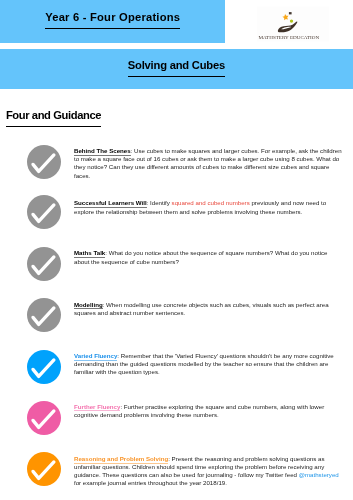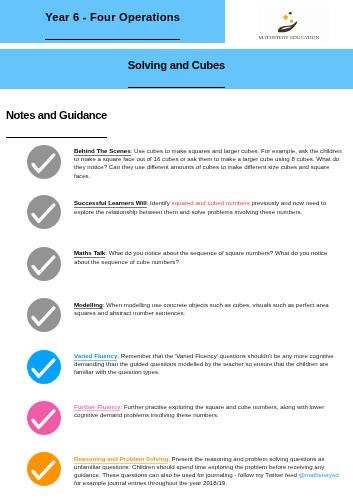--- a/index.html
+++ b/index.html
@@ -6,42 +6,42 @@
   body{width:353px;height:500px;background:#ffffff;font-family:"Liberation Sans",sans-serif;overflow:hidden;-webkit-font-smoothing:antialiased;}
   .page{position:relative;width:353px;height:500px;background:#fff;}
   .title1,.title2,.notes,.txt{transform:translateZ(0);}
   .logo svg text{transform:translateZ(0);}
 
   .band1{position:absolute;left:0;top:0;width:225.2px;height:42.5px;background:#64c4fb;}
   .band2{position:absolute;left:0;top:48.7px;width:353px;height:40.1px;background:#64c4fb;}
 
   .title1{position:absolute;left:0;top:11.3px;width:225.2px;text-align:center;font-size:11.2px;font-weight:bold;color:#000;letter-spacing:0.211px;text-indent:0.211px;}
   .title2{position:absolute;left:0;top:59.3px;width:353px;text-align:center;font-size:11.2px;font-weight:bold;color:#000;letter-spacing:-0.203px;text-indent:-0.203px;}
-  .title1 span,.title2 span,.notes span{border-bottom:1px solid #000;padding-bottom:16px;}
+  .title1 span,.title2 span,.notes span{border-bottom:1px solid #000;padding-bottom:5px;}
 
   .notes{position:absolute;left:5.9px;top:108.9px;font-size:11.2px;font-weight:bold;color:#000;letter-spacing:-0.398px;}
 
   .logo{position:absolute;left:250px;top:0;width:100px;height:48px;}
 
   .row{position:absolute;left:0;width:353px;}
   .circ{position:absolute;left:26.8px;top:0;width:34.6px;height:34.6px;}
   .txt{position:absolute;left:74px;top:2.9px;width:270px;font-size:6.15px;line-height:8.05px;color:#1c1c1c;}
   .lbl{font-weight:bold;position:relative;}
   .lbl::after{content:"";position:absolute;left:0;right:0;bottom:-1.6px;height:1px;background:currentColor;opacity:0.52;}
   .hl{color:#e8483c;}
 </style>
 </head>
 <body>
 
 <div class="page">
   <div class="band1"></div>
   <div class="title1"><span>Year 6 - Four Operations</span></div>
   <div class="band2"></div>
   <div class="title2"><span>Solving and Cubes</span></div>
-  <div class="notes"><span>Notes and Guidance</span></div>
+  <div class="notes"><span>Four and Guidance</span></div>
 
   <div class="logo">
     <svg viewBox="250 0 100 48" width="100" height="48">
       <rect x="257" y="6.5" width="72" height="35" fill="#fdfdfd"></rect>
       <g>
         <path d="M278.2 31.9
                  C277.6 31.2 277.9 30.1 278.4 29.3
                  C279.1 28.2 280.2 27.3 281.5 26.8
                  C282.9 26.2 284.5 26.0 286.0 25.9
                  C287.6 25.8 289.0 25.9 290.4 25.5

